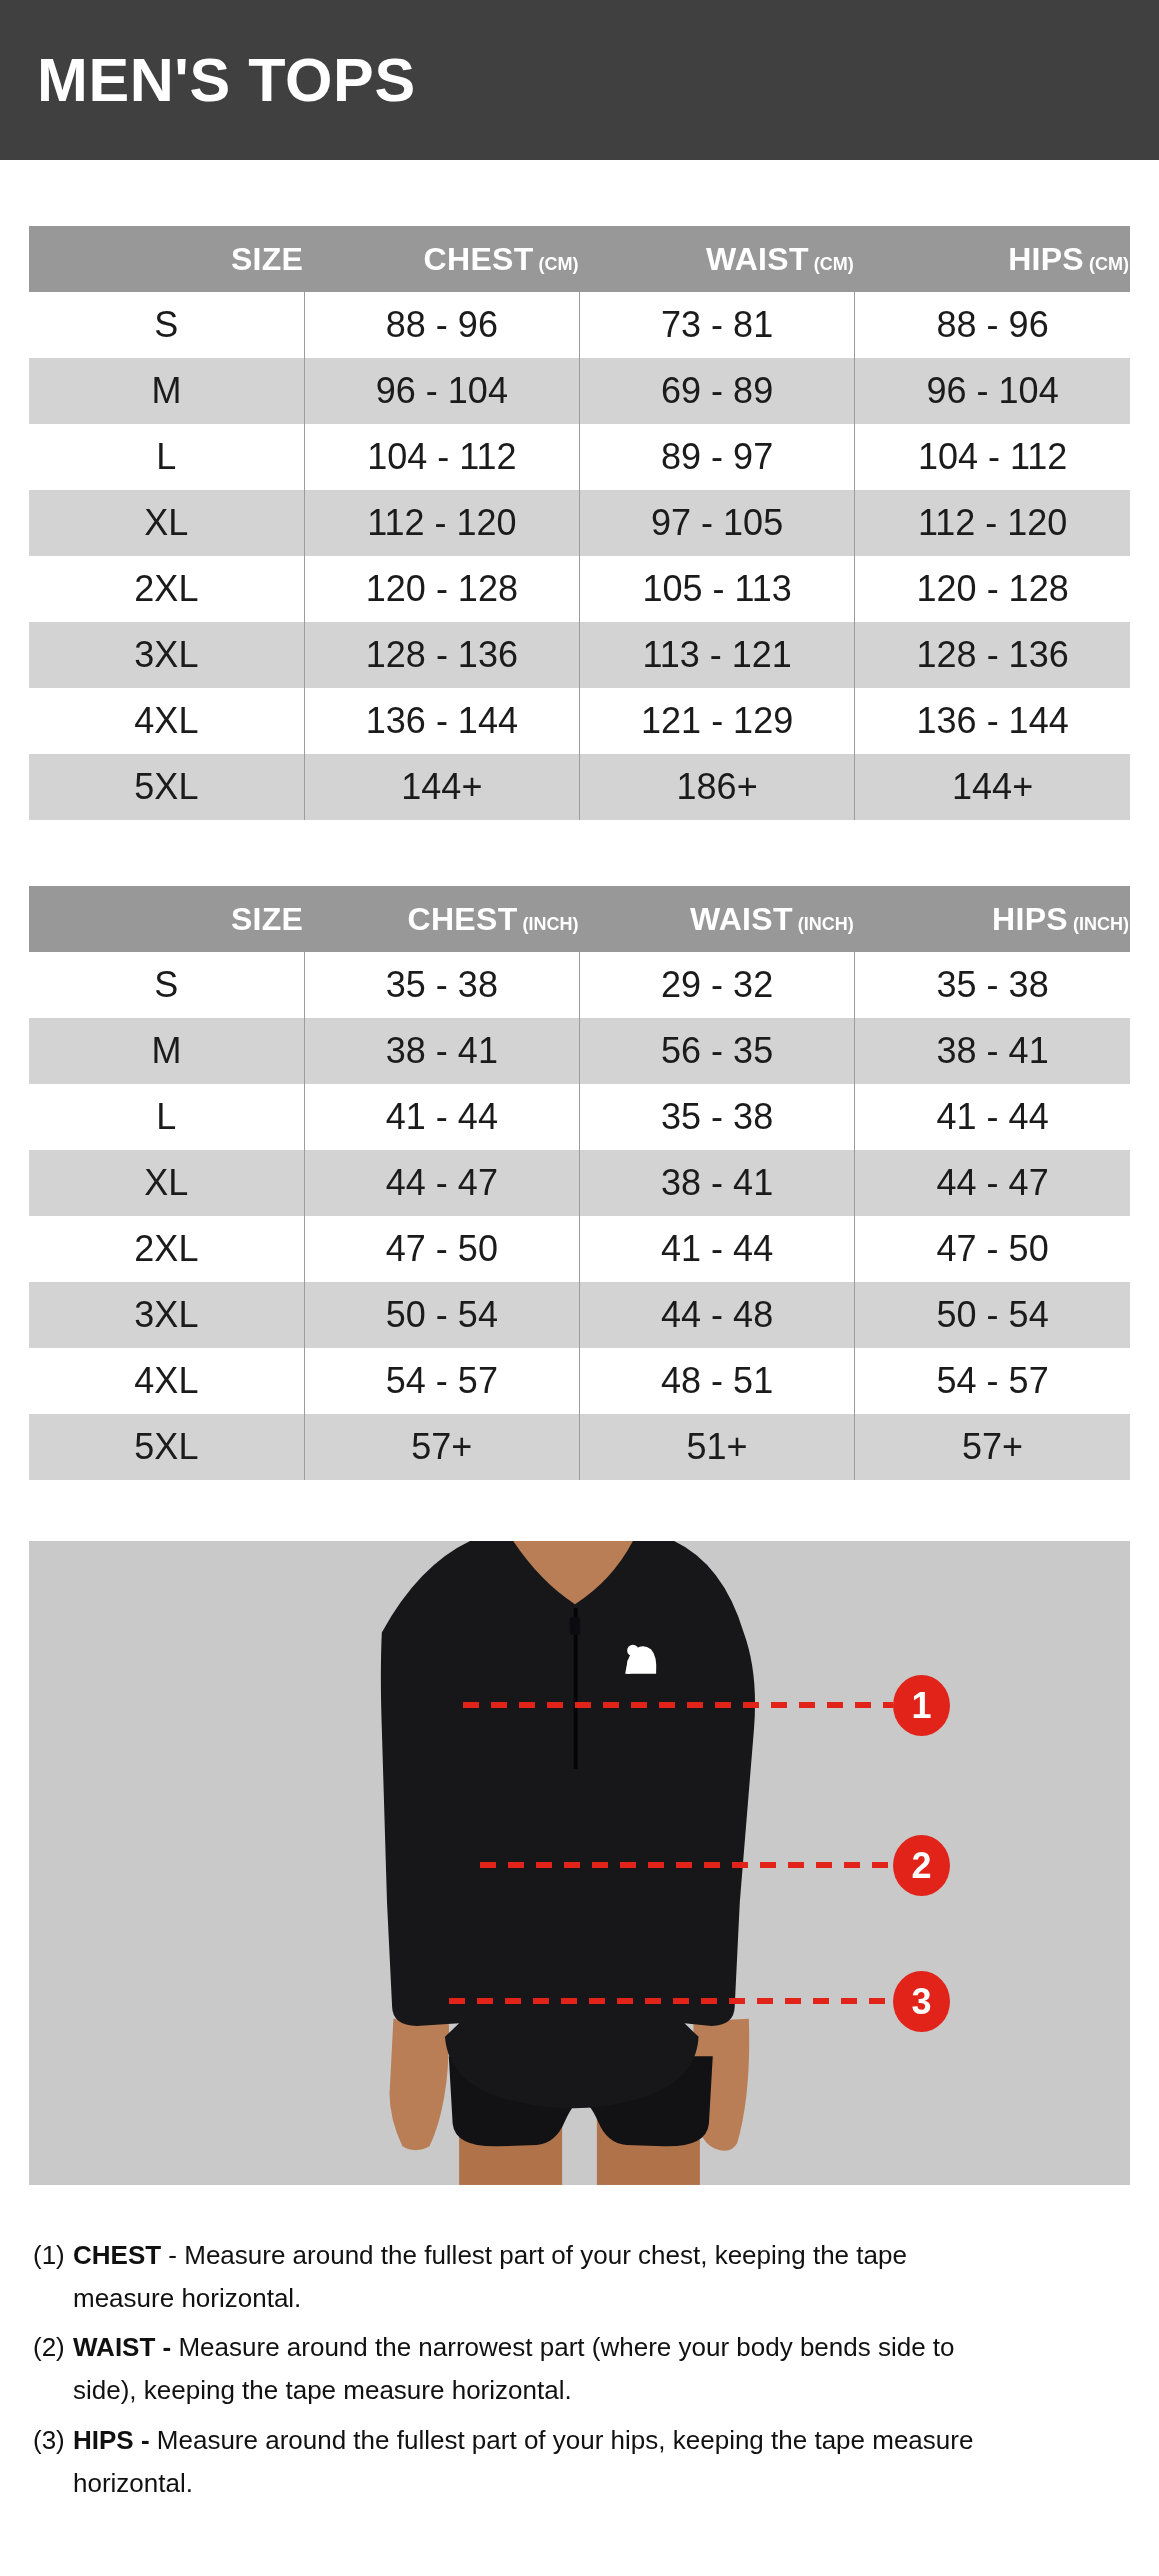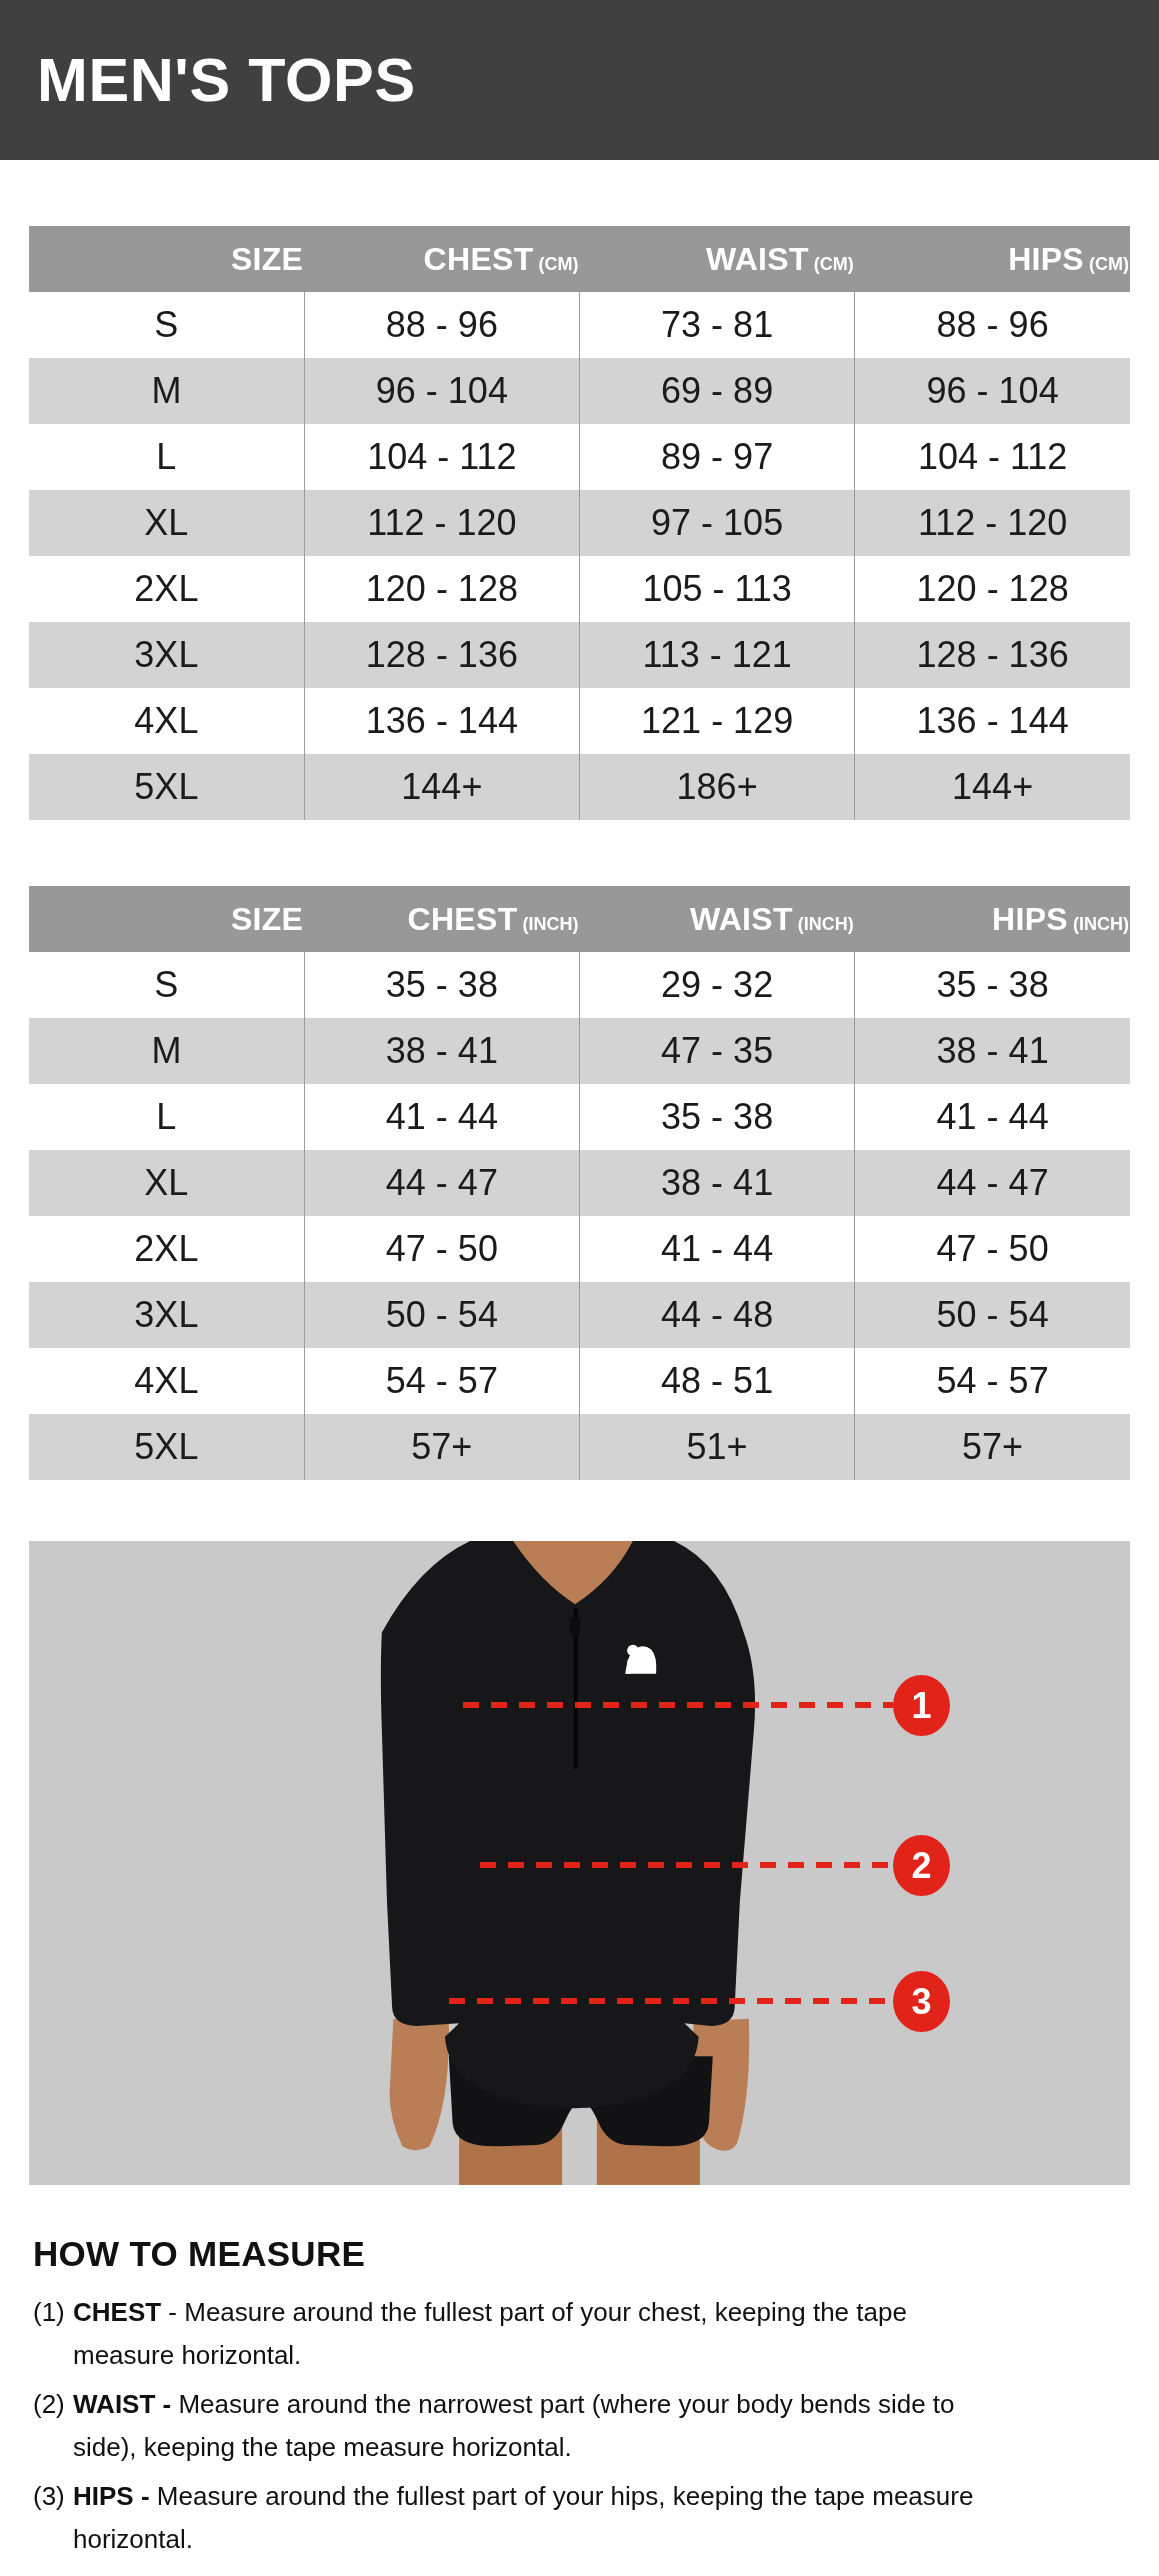--- a/index.html
+++ b/index.html
@@ -147,21 +147,21 @@
   <tbody>
       <tr>
         <td>S</td>
         <td>35 - 38</td>
         <td>29 - 32</td>
         <td>35 - 38</td>
       </tr>
       <tr>
         <td>M</td>
         <td>38 - 41</td>
-        <td>47 - 35</td>
+        <td>56 - 35</td>
         <td>38 - 41</td>
       </tr>
       <tr>
         <td>L</td>
         <td>41 - 44</td>
         <td>35 - 38</td>
         <td>41 - 44</td>
       </tr>
       <tr>
         <td>XL</td>
@@ -224,21 +224,20 @@
   <div class="dash-line l1"></div>
   <div class="dash-line l2"></div>
   <div class="dash-line l3"></div>
 
   <div class="marker-bubble m1">1</div>
   <div class="marker-bubble m2">2</div>
   <div class="marker-bubble m3">3</div>
 </div>
 
 <div class="measure">
-  <div class="measure-heading">HOW TO MEASURE</div>
   <div class="measure-list">
       <div class="measure-item">
         <span class="mark">(1)</span>
         <span class="body"><b>CHEST</b><span> - Measure around the fullest part of your chest, keeping the tape measure horizontal.</span></span>
       </div>
       <div class="measure-item">
         <span class="mark">(2)</span>
         <span class="body"><b>WAIST -</b><span> Measure around the narrowest part (where your body bends side to side), keeping the tape measure horizontal.</span></span>
       </div>
       <div class="measure-item">

